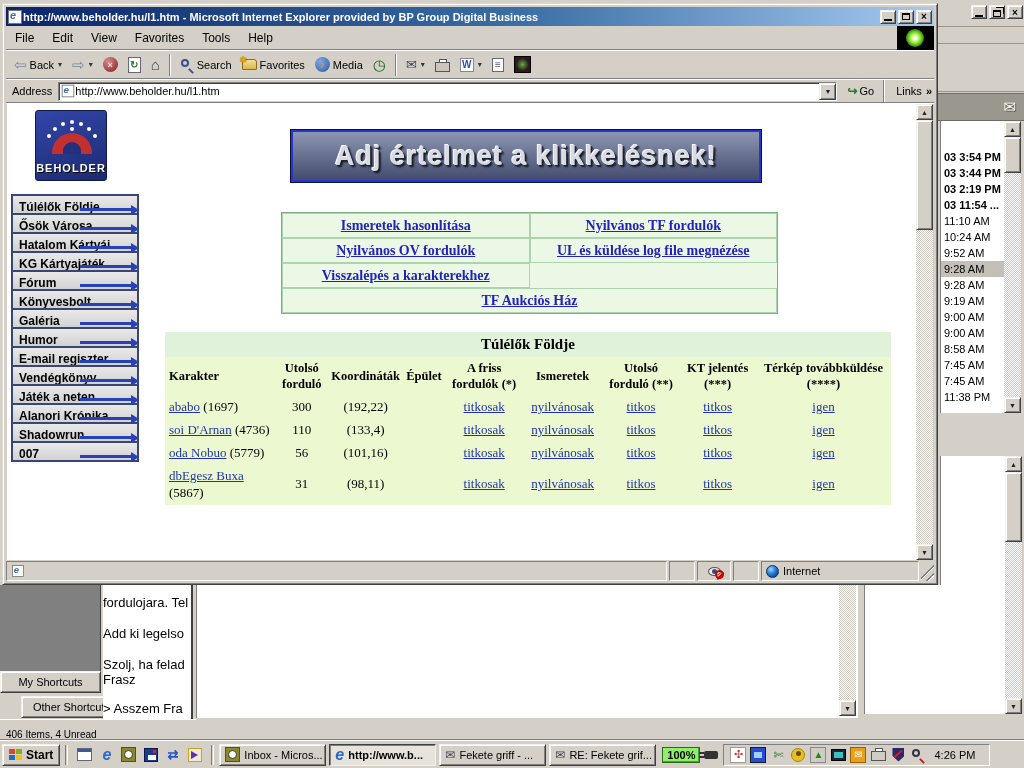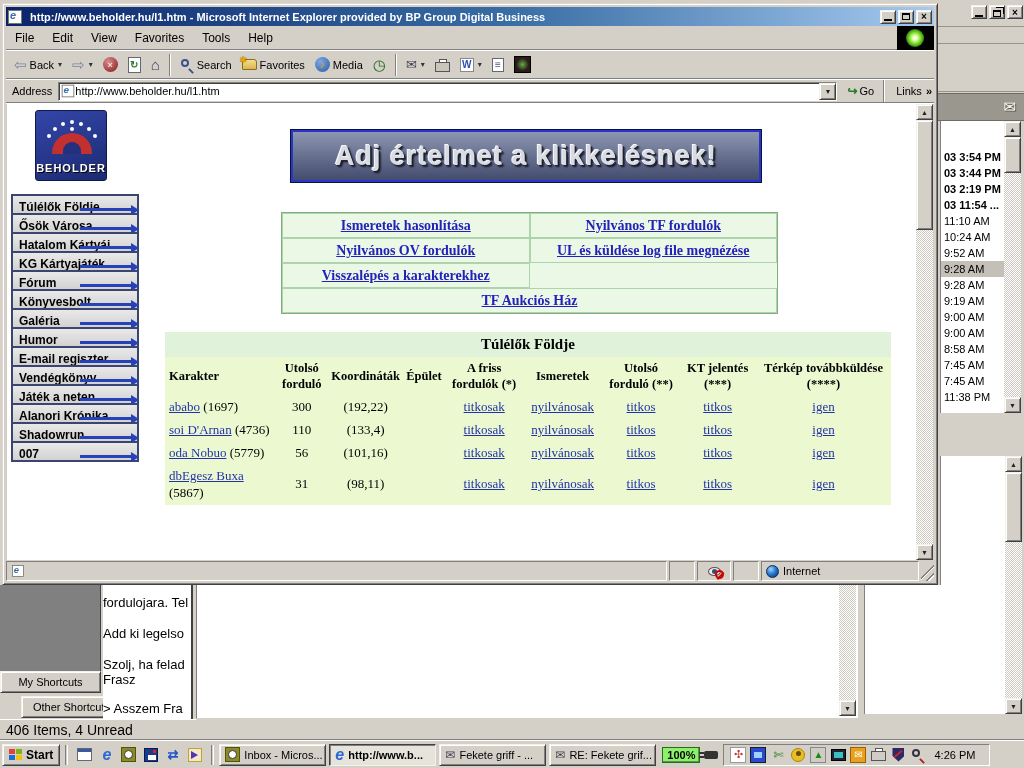--- a/index.html
+++ b/index.html
@@ -47,32 +47,32 @@
                  align-items:center; justify-content:center; color:#000; }
   .msg-strip { position:absolute; left:103px; top:585px; width:90px; height:169px; background:#fff;
                border-right:2px solid #404040; overflow:hidden; font-size:13px; color:#000; }
   .msg-line { white-space:nowrap; }
   .center-pane { position:absolute; left:196px; top:585px; width:662px; height:133px; background:#fff;
                  border-left:1px solid #808080; }
   .center-scroll { position:absolute; right:2px; top:0; width:17px; height:131px; }
   .right-pane { position:absolute; left:864px; top:585px; width:141px; height:129px; background:#fff;
                 border-left:1px solid #808080; }
   .ol-status { position:absolute; left:0; top:719px; width:196px; height:21px; background:#d4d0c8;
-               font-size:14px; color:#000; display:flex; align-items:center; padding-left:6px;
+               font-size:10px; color:#000; display:flex; align-items:flex-end; padding-left:6px;
                border-top:1px solid #fff; }
 
   
   #ie { position:absolute; left:2px; top:3px; width:936px; height:582px; background:#d4d0c8;
         border:1px solid; border-color:#dcd8d0 #404040 #404040 #dcd8d0;
         box-shadow:inset 1px 1px 0 #fff, inset -1px -1px 0 #808080; }
   .titlebar { position:absolute; left:3px; right:3px; top:3px; height:19px;
               background:linear-gradient(90deg,#0a246a,#3a6ea5 55%,#a6caf0);
               display:flex; align-items:center; padding:0 2px; }
   .titlebar .ttl { color:#fff; font-size:11px; font-weight:bold; white-space:nowrap; overflow:hidden;
-                   text-overflow:ellipsis; flex:1; margin-left:8px; }
+                   text-overflow:ellipsis; flex:1; margin-left:1px; }
   .tb-ctrl { width:16px; height:14px; margin-left:2px; display:flex; align-items:center; justify-content:center;
              font-size:10px; font-weight:bold; color:#000; }
   .ie-doc-icon { width:14px; height:14px; background:#fff; border:1px solid #777; position:relative; }
   .ie-doc-icon span { position:absolute; left:1px; top:-2px; font-size:11px; font-weight:bold; font-style:italic; color:#3a6ea5; }
 
   .menubar { position:absolute; left:3px; right:3px; top:22px; height:24px; border-bottom:1px solid #808080;
              box-shadow:0 1px 0 #fff; display:flex; align-items:center; }
   .menu-item { font-size:12px; color:#000; padding:2px 9px; }
   .bp-logo { position:absolute; right:0; top:0; width:37px; height:24px; background:#000; overflow:hidden; }
   .bp-orb { position:absolute; left:9px; top:3px; width:18px; height:18px; border-radius:50%;

